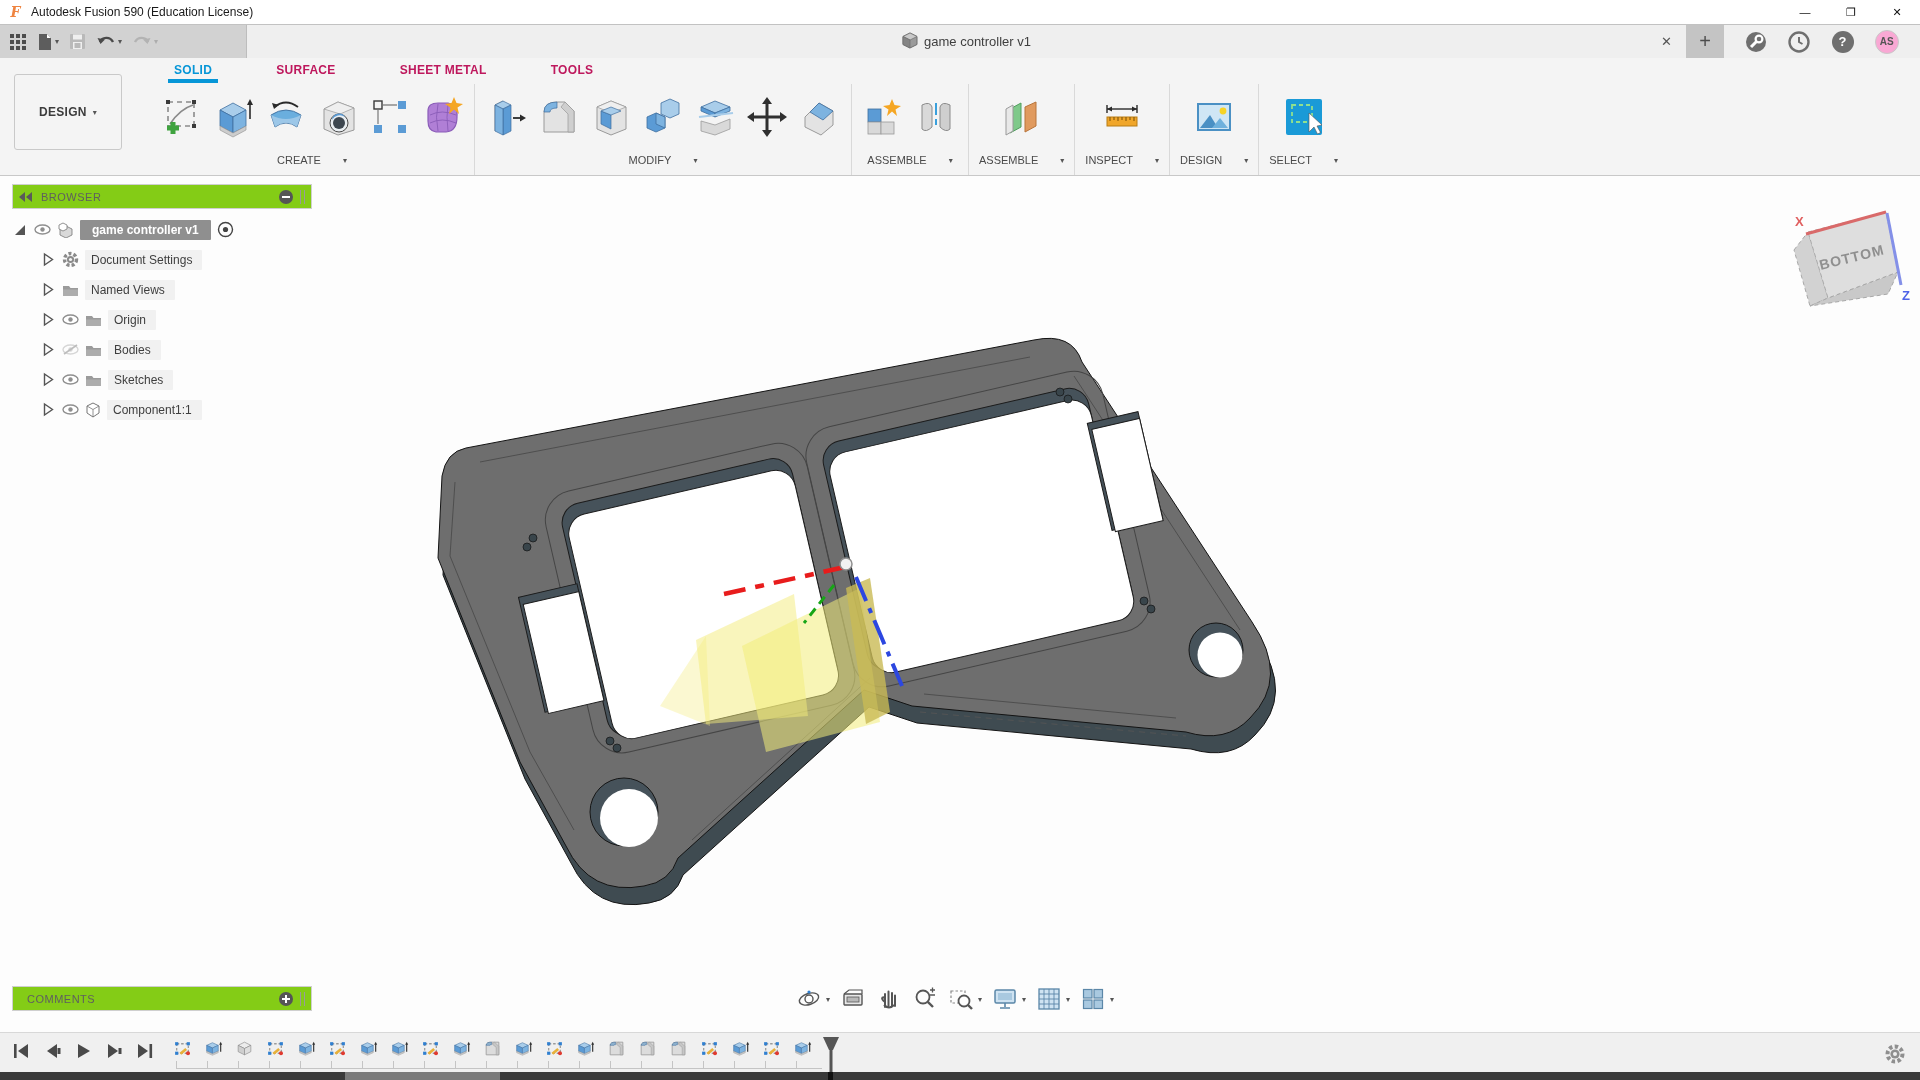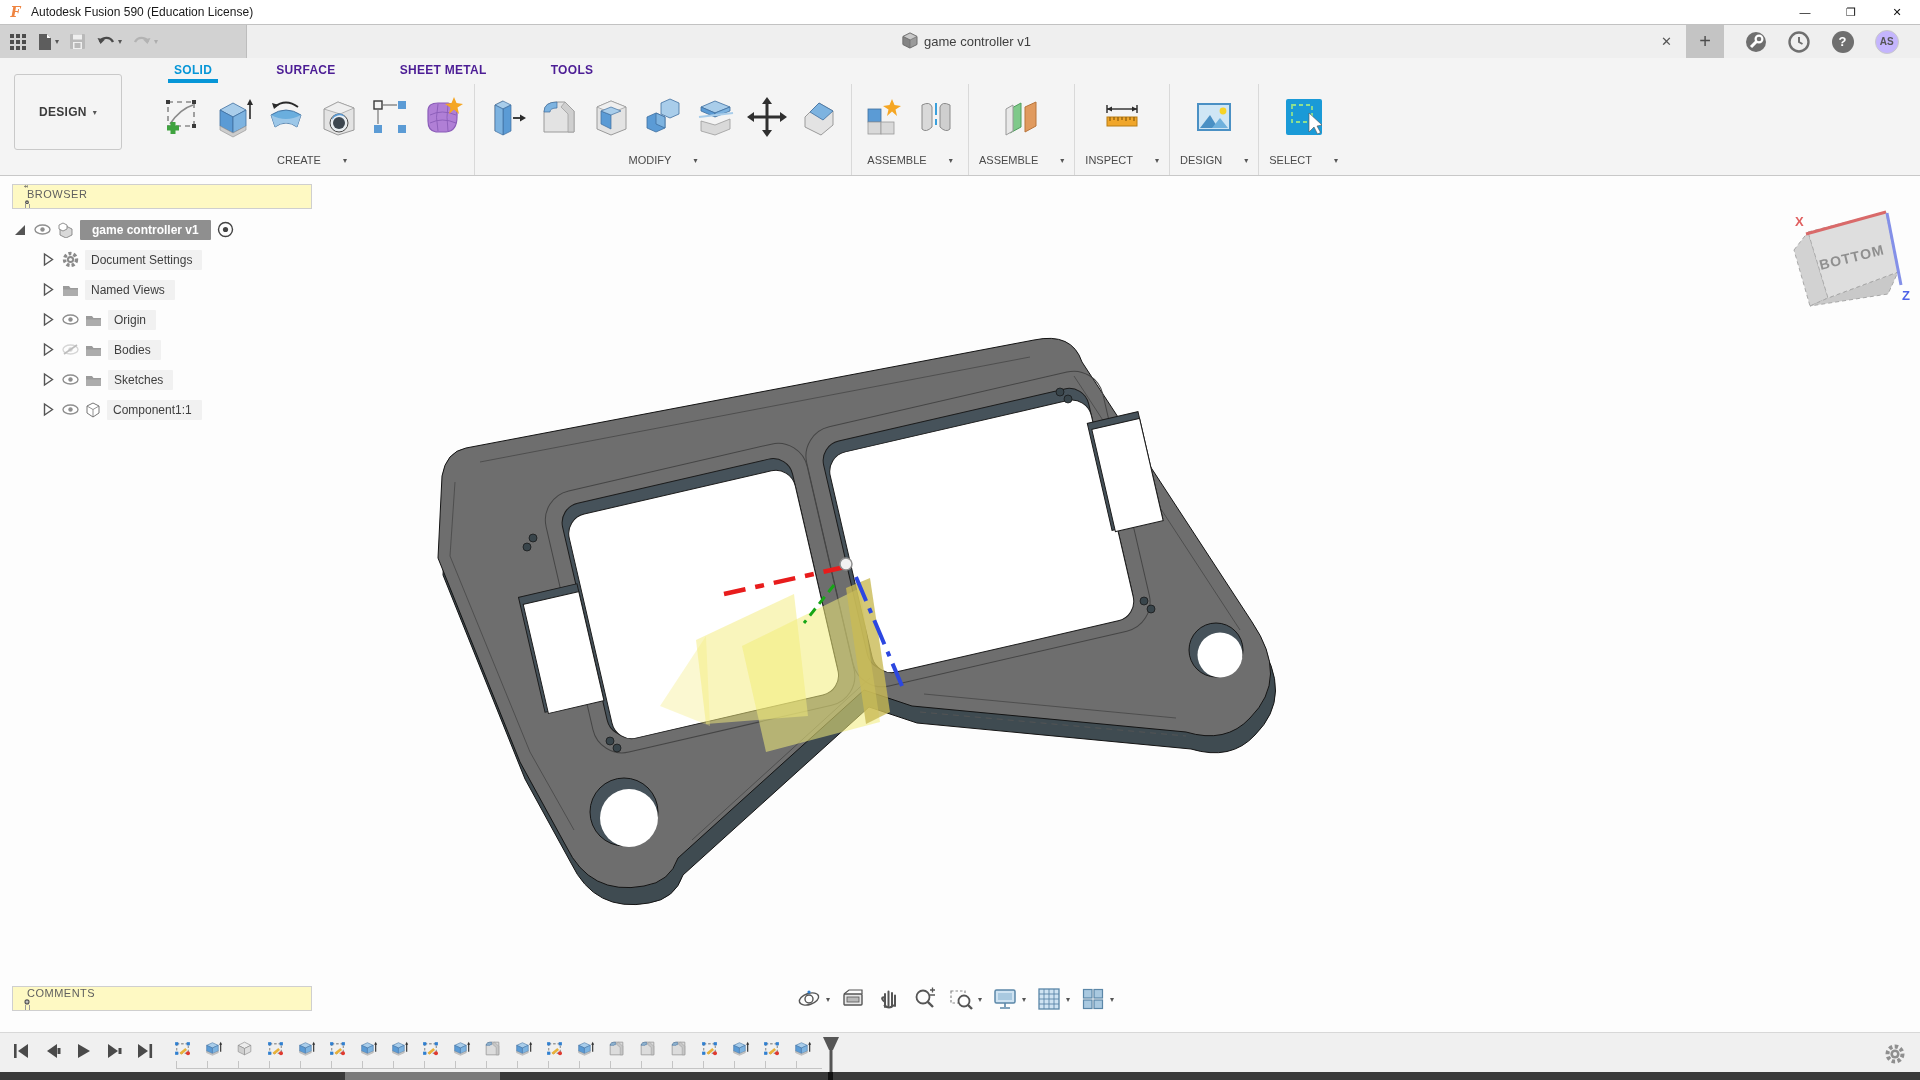--- a/index.html
+++ b/index.html
@@ -26,49 +26,49 @@
   .doc-tab { flex:1; background:#efefef; border-left:1px solid #bdbdbd; position:relative;
     display:flex; align-items:center; justify-content:center; font-size:13px; color:#3f3f3f; }
   .doc-tab .cube { margin-right:6px; }
   .tab-close { position:absolute; right:14px; top:0; height:100%; display:flex; align-items:center;
     font-size:13px; color:#555; }
   .newtab { width:38px; background:#c4c4c4; display:flex; align-items:center; justify-content:center;
     font-size:20px; color:#4d4d4d; }
   .right-icons { width:196px; background:#efefef; display:flex; align-items:center;
     justify-content:space-evenly; }
   .circle-ic { width:22px; height:22px; border-radius:50%; display:flex; align-items:center; justify-content:center; }
-  .avatar { width:24px; height:24px; border-radius:50%; background:#c4b5fd; border:1px solid #c9c9c9;
+  .avatar { width:24px; height:24px; border-radius:50%; background:#f9a8d4; border:1px solid #c9c9c9;
     font-size:10px; font-weight:bold; color:#555; display:flex; align-items:center; justify-content:center; }
 
   
   .ribbon { height:118px; background:#f4f4f4; border-bottom:1px solid #c8c8c8; position:relative; flex:0 0 auto; }
   .design-btn { position:absolute; left:14px; top:16px; width:108px; height:76px;
     border:1px solid #c9c9c9; border-radius:3px; display:flex; align-items:center; justify-content:center;
     font-size:12px; font-weight:bold; color:#3c3c3c; letter-spacing:.3px; }
   .rtabs { position:absolute; left:168px; top:0; height:26px; display:flex; gap:52px; align-items:center; }
-  .rtab { font-size:12px; font-weight:bold; color:#4c1d95; letter-spacing:.3px; padding:0 6px 2px 6px;
+  .rtab { font-size:12px; font-weight:bold; color:#be185d; letter-spacing:.3px; padding:0 6px 2px 6px;
     position:relative; }
   .rtab.active { color:var(--accent); }
   .rtab.active::after { content:""; position:absolute; left:0; right:0; bottom:-4px; height:4px;
     background:var(--accent); }
   .groups { position:absolute; left:150px; top:26px; right:0; bottom:0; display:flex; }
   .group { display:flex; flex-direction:column; align-items:center; padding:0 10px; }
   .group + .group { border-left:1px solid #d9d9d9; }
   .gicons { height:66px; display:flex; align-items:center; gap:8px; }
   .gicon { width:44px; height:44px; display:flex; align-items:center; justify-content:center; border-radius:2px; }
   .glabel { height:20px; font-size:11px; color:#4a4a4a; display:flex; align-items:center; gap:20px; }
 
   
   .canvas { position:relative; flex:1; background:#fdfdfd; overflow:hidden; }
   .scene { position:absolute; left:0; top:0; }
 
   
   .browser { position:absolute; left:12px; top:8px; width:300px; }
-  .panel-head { height:25px; background:#fef9c3; border:1px solid #cfcfcf; display:flex; align-items:flex-start;
-    font-size:11px; color:#5f5f5f; letter-spacing:.5px; padding:0 6px;flex-direction:column; }
+  .panel-head { height:25px; background:#84cc16; border:1px solid #cfcfcf; display:flex; align-items:center;
+    font-size:11px; color:#5f5f5f; letter-spacing:.5px; padding:0 6px; }
   .panel-head .ph-label { margin-left:8px; flex:1; }
   .grip { width:5px; height:14px; border-left:1px solid #9a9a9a; border-right:1px solid #9a9a9a; margin-left:6px; }
   .tree { margin-top:8px; font-size:12px; color:#3e3e3e; }
   .trow { height:25px; display:flex; align-items:center; gap:6px; margin-bottom:5px; }
   .chip { background:#f1f1f1; padding:3px 10px 3px 6px; border-radius:1px; }
   .chip.root { background:#8f8f8f; color:#fff; font-weight:bold; padding:3px 12px; }
   .sp16 { width:16px; flex:0 0 16px; }
 
   
   .comments { position:absolute; left:12px; top:810px; width:300px; }

